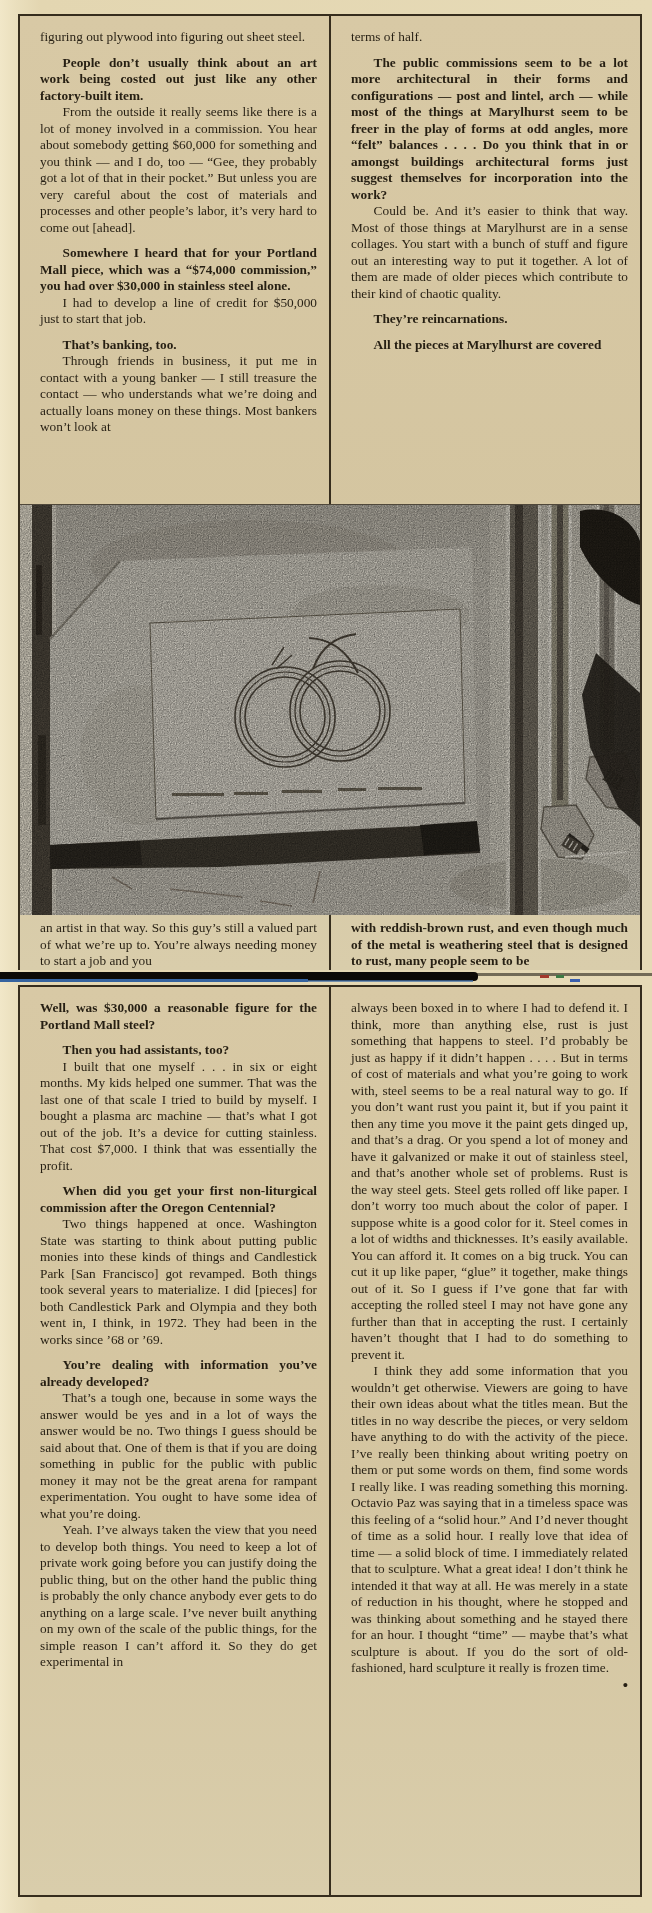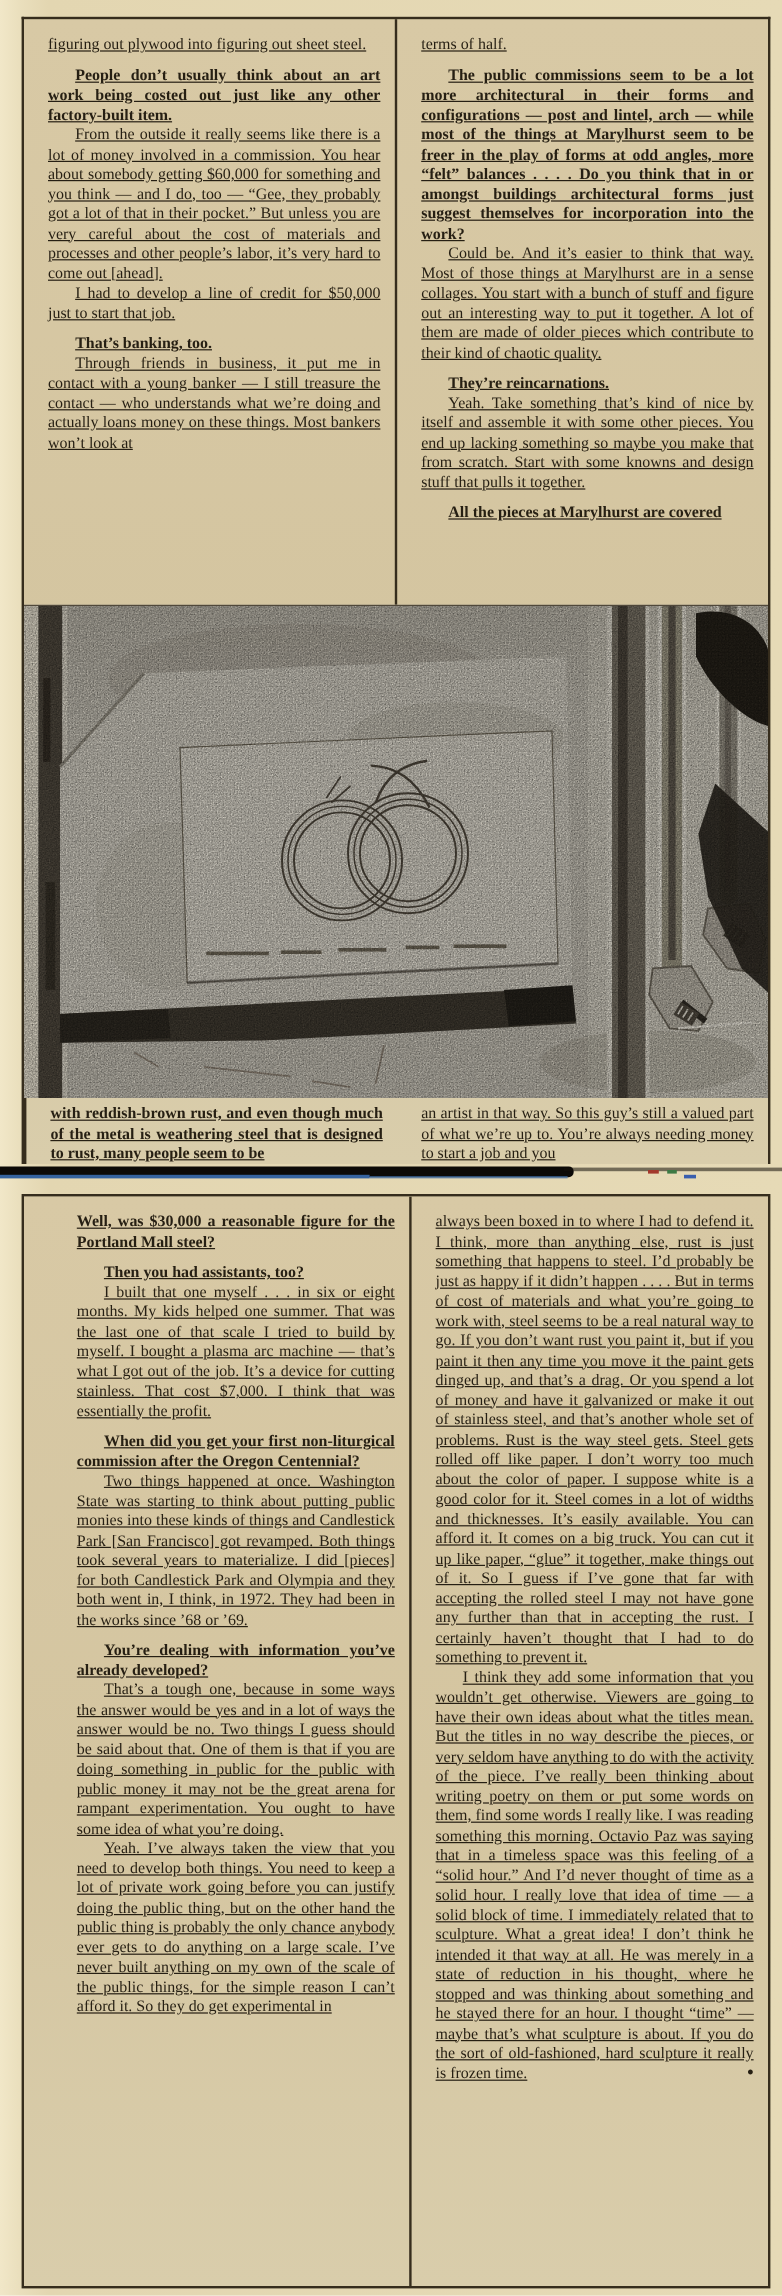--- a/index.html
+++ b/index.html
@@ -10,30 +10,30 @@
     color:#261f13;
   }
   .page{position:relative;width:652px;height:1913px;}
 
   .clipping{
     margin-left:18px;margin-right:10px;
     background:linear-gradient(180deg,#d8c9a5 0%,#d4c5a0 55%,#d9cdab 100%);
     border:2px solid #362d1d;
   }
   .clipping.top{margin-top:14px;border-bottom:none;}
-  .clipping.bottom{margin-top:12px;height:908px;overflow:hidden;padding-left:24px;}
+  .clipping.bottom{margin-top:2px;height:908px;overflow:hidden;}
 
   .cols{display:flex;}
   .col{flex:1;padding:13px 12px 6px 20px;overflow:hidden;}
   .col.right{border-left:2px solid #362d1d;}
   .cols.toptext .col{height:469px;}
   .cols.mid .col{height:50px;padding-top:5px;padding-bottom:0;}
   .clipping.bottom .col{height:892px;}
 
-  p.para{margin:0;font-size:13.3px;line-height:16.5px;text-align:justify;text-indent:1.7em;text-decoration:underline;}
+  p.para{margin:0;font-size:13.3px;line-height:16.5px;text-align:justify;text-indent:1.7em;}
   p.q{font-weight:bold;}
   p.q{margin-top:9px;}
   p.a{margin-top:0;}
   p.cont{text-indent:0;margin-top:0;}
   .col p.para:first-child{margin-top:0;}
   .ital{font-style:italic;}
   .endmark{float:right;font-weight:bold;font-size:15px;line-height:16.5px;}
 
   .cols.mid p.para{text-indent:0;margin-top:0;}
 
@@ -54,30 +54,30 @@
 <body>
 
 <div class="page">
 
   <div class="clipping top">
     <div class="cols toptext">
       <div class="col left" id="top-left">
           <p class="para a cont">figuring out plywood into figuring out sheet steel.</p>
           <p class="para q">People don’t usually think about an art work being costed out just like any other factory-built item.</p>
           <p class="para a">From the outside it really seems like there is a lot of money involved in a commission. You hear about somebody getting $60,000 for something and you think — and I do, too — “Gee, they probably got a lot of that in their pocket.” But unless you are very careful about the cost of materials and processes and other people’s labor, it’s very hard to come out [ahead].</p>
+          <p class="para q">Somewhere I heard that for your Portland Mall piece, which was a “$74,000 commission,” you had over $30,000 in stainless steel alone.</p>
           <p class="para a">I had to develop a line of credit for $50,000 just to start that job.</p>
           <p class="para q">That’s banking, too.</p>
           <p class="para a">Through friends in business, it put me in contact with a young banker — I still treasure the contact — who understands what we’re doing and actually loans money on these things. Most bankers won’t look at</p>
         </div>
       <div class="col right" id="top-right">
           <p class="para a cont">terms of half.</p>
           <p class="para q">The public commissions seem to be a lot more architectural in their forms and configurations — post and lintel, arch — while most of the things at Marylhurst seem to be freer in the play of forms at odd angles, more “felt” balances . . . . Do you think that in or amongst buildings architectural forms just suggest themselves for incorporation into the work?</p>
           <p class="para a">Could be. And it’s easier to think that way. Most of those things at Marylhurst are in a sense collages. You start with a bunch of stuff and figure out an interesting way to put it together. A lot of them are made of older pieces which contribute to their kind of chaotic quality.</p>
           <p class="para q">They’re reincarnations.</p>
-          <p class="para a">Yeah. Take something that’s kind of nice by itself and assemble it with some other pieces. You end up lacking something so maybe you make that from scratch. Start with some knowns and design stuff that pulls it together.</p>
           <p class="para q">All the pieces at Marylhurst are covered</p>
         </div>
     </div>
 
     <div class="photo">
       <svg viewBox="0 0 620 410" preserveAspectRatio="none">
         <title>Black-and-white photograph: a drawing of two interlocking ring forms pinned to a large sheet on a studio wall, beside a dark vertical board with several adjustable wrenches hanging jaw-down.</title>
         <defs>
           <linearGradient id="gTop" x1="0" y1="0" x2="0" y2="1">
             <stop offset="0" stop-color="#5a534533" stop-opacity="0.55"></stop>
@@ -177,25 +177,25 @@
           <polygon points="576,148 620,188 620,322 598,302 570,242 562,190" fill="#2b2720" opacity="0.95"></polygon>
           <path d="M545,352 l62,-5" stroke="#e3dfd4" stroke-width="2" fill="none"></path>
         </g>
 
         <rect x="0" y="0" width="620" height="410" fill="url(#halftone)"></rect>
         <rect x="0" y="0" width="620" height="410" filter="url(#grain)" opacity="0.5"></rect>
       </svg>
     </div>
 
     <div class="cols mid">
+      <div class="col left" id="mid-left">
+          <p class="para a cont">an artist in that way. So this guy’s still a valued part of what we’re up to. You’re always needing money to start a job and you</p>
+        </div>
       <div class="col right" id="mid-right">
           <p class="para q cont">with reddish-brown rust, and even though much of the metal is weathering steel that is designed to rust, many people seem to be</p>
-        </div>
-      <div class="col left" id="mid-left">
-          <p class="para a cont">an artist in that way. So this guy’s still a valued part of what we’re up to. You’re always needing money to start a job and you</p>
         </div>
     </div>
   </div>
 
   <div class="seam">
     <span class="black"></span>
     <span class="black2"></span>
     <span class="blue"></span>
     <span class="blue2"></span>
     <span class="speck red"></span>

